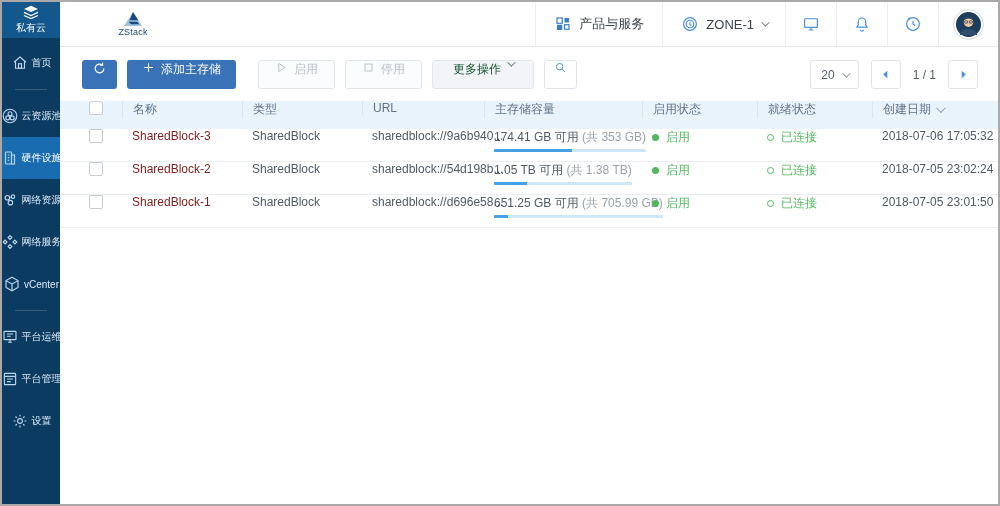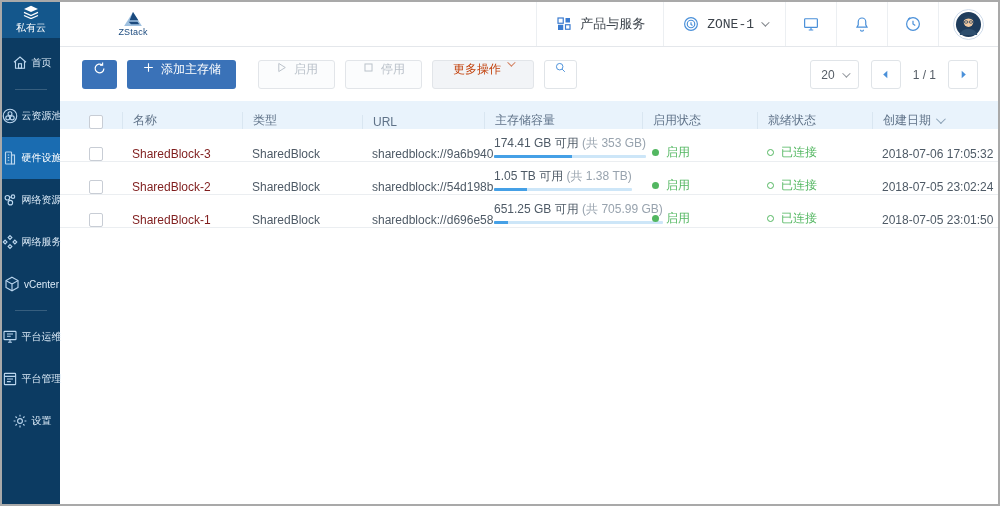--- a/index.html
+++ b/index.html
@@ -23,52 +23,52 @@
 
   
   .main { flex:1; display:flex; flex-direction:column; min-width:0; }
 
   
   .topbar { height:45px; border-bottom:1px solid #e4e7eb; display:flex; align-items:center; background:#fff; }
   .brand { width:110px; padding-left:36px; display:flex; flex-direction:column; align-items:center; cursor:pointer; }
   .brand svg { width:22px; height:16px; }
   .brand .btxt { font-size:9px; font-weight:normal; color:#1b4a7e; letter-spacing:.2px; }
   .topbar-right { margin-left:auto; display:flex; align-items:stretch; height:100%; }
-  .tb-item { display:flex; align-items:center; gap:7px; padding:0 18px; border-left:1px solid #eceff2; font-size:13px; color:#3c434b; cursor:pointer;font-family:Liberation Mono, monospace; }
+  .tb-item { display:flex; align-items:center; gap:7px; padding:0 18px; border-left:1px solid #eceff2; font-size:13px; color:#3c434b; cursor:pointer; }
   .tb-item svg { width:18px; height:18px; }
   .tb-icon-btn { padding:0 16px; }
   .avatar-wrap { padding:0 14px; }
   .avatar { width:31px; height:31px; border-radius:50%; border:1px solid #cfdceb; background:#fff; display:flex; align-items:center; justify-content:center; }
   .avatar svg { width:27px; height:27px; }
   .chev { display:inline-block; width:6px; height:6px; border-right:1.5px solid currentColor; border-bottom:1.5px solid currentColor; transform:rotate(45deg) translateY(-2px); opacity:.65; }
 
   
   .title-band { height:46px; border-bottom:1px solid #e8eaed; display:flex; align-items:stretch; padding-left:22px; background:#fff; }
   .page-title { font-size:17px; color:#383e45; align-self:center; margin-right:62px; }
   .tab { display:flex; align-items:center; padding:0 14px; font-size:13px; color:#2b7cd0; border-bottom:3px solid #2f8ae0; cursor:pointer; }
 
   
   .toolbar { display:flex; align-items:center; padding:13px 20px 12px 22px; background:#fff; }
   .btn { height:29px; border-radius:3px; font-size:12px; display:inline-flex; align-items:flex-start; justify-content:center; gap:6px; cursor:pointer; border:1px solid transparent; }
   .btn svg { width:13px; height:13px; }
   .btn-refresh { width:35px; background:#3a72b8; color:#fff; margin-right:10px; }
   .btn-refresh svg { width:15px; height:15px; }
   .btn-primary { background:#3a72b8; color:#fff; padding:0 14px; margin-right:22px; }
   .btn-disabled { background:#fbfcfd; border-color:#e2e5e9; color:#b9c0c9; padding:0 16px; margin-right:10px; cursor:default; }
-  .btn-more { background:#f2f4f7; border-color:#e2e5e9; color:#c2410c; padding:0 20px; margin-right:10px; cursor:default; }
+  .btn-more { background:#f2f4f7; border-color:#e2e5e9; color:#14532d; padding:0 20px; margin-right:10px; cursor:default; }
   .btn-search { width:33px; background:#fff; border-color:#e0e4e8; color:#4a90d9; }
   .pagination { margin-left:auto; display:flex; align-items:center; gap:12px; font-size:12px; color:#555d66; }
   .pg-box { height:29px; border:1px solid #e0e4e8; border-radius:3px; background:#fff; display:inline-flex; align-items:center; justify-content:center; cursor:pointer; }
   .pg-size { padding:0 10px; gap:7px; color:#555d66; }
   .pg-arrow { width:30px; color:#4a90d9; font-size:10px; }
   .pg-ind { color:#555d66; }
 
   
   .tbl { width:100%; font-size:12px; }
-  .trow { display:flex; align-items:flex-end; }
+  .trow { display:flex; align-items:flex-start; }
   .thead { background:#e9f3fc; height:28px; color:#5f7288; }
   .tbody-row { height:33px; background:#fff; border-bottom:1px solid #ebeef1; color:#4e5a66; }
   .c0 { width:72px; display:flex; justify-content:center; flex-shrink:0; }
   .c1 { width:120px; flex-shrink:0; }
   .c2 { width:120px; flex-shrink:0; }
   .c3 { width:122px; flex-shrink:0; }
   .c4 { width:158px; flex-shrink:0; }
   .c5 { width:115px; flex-shrink:0; }
   .c6 { width:115px; flex-shrink:0; }
   .c7 { flex:1; }

